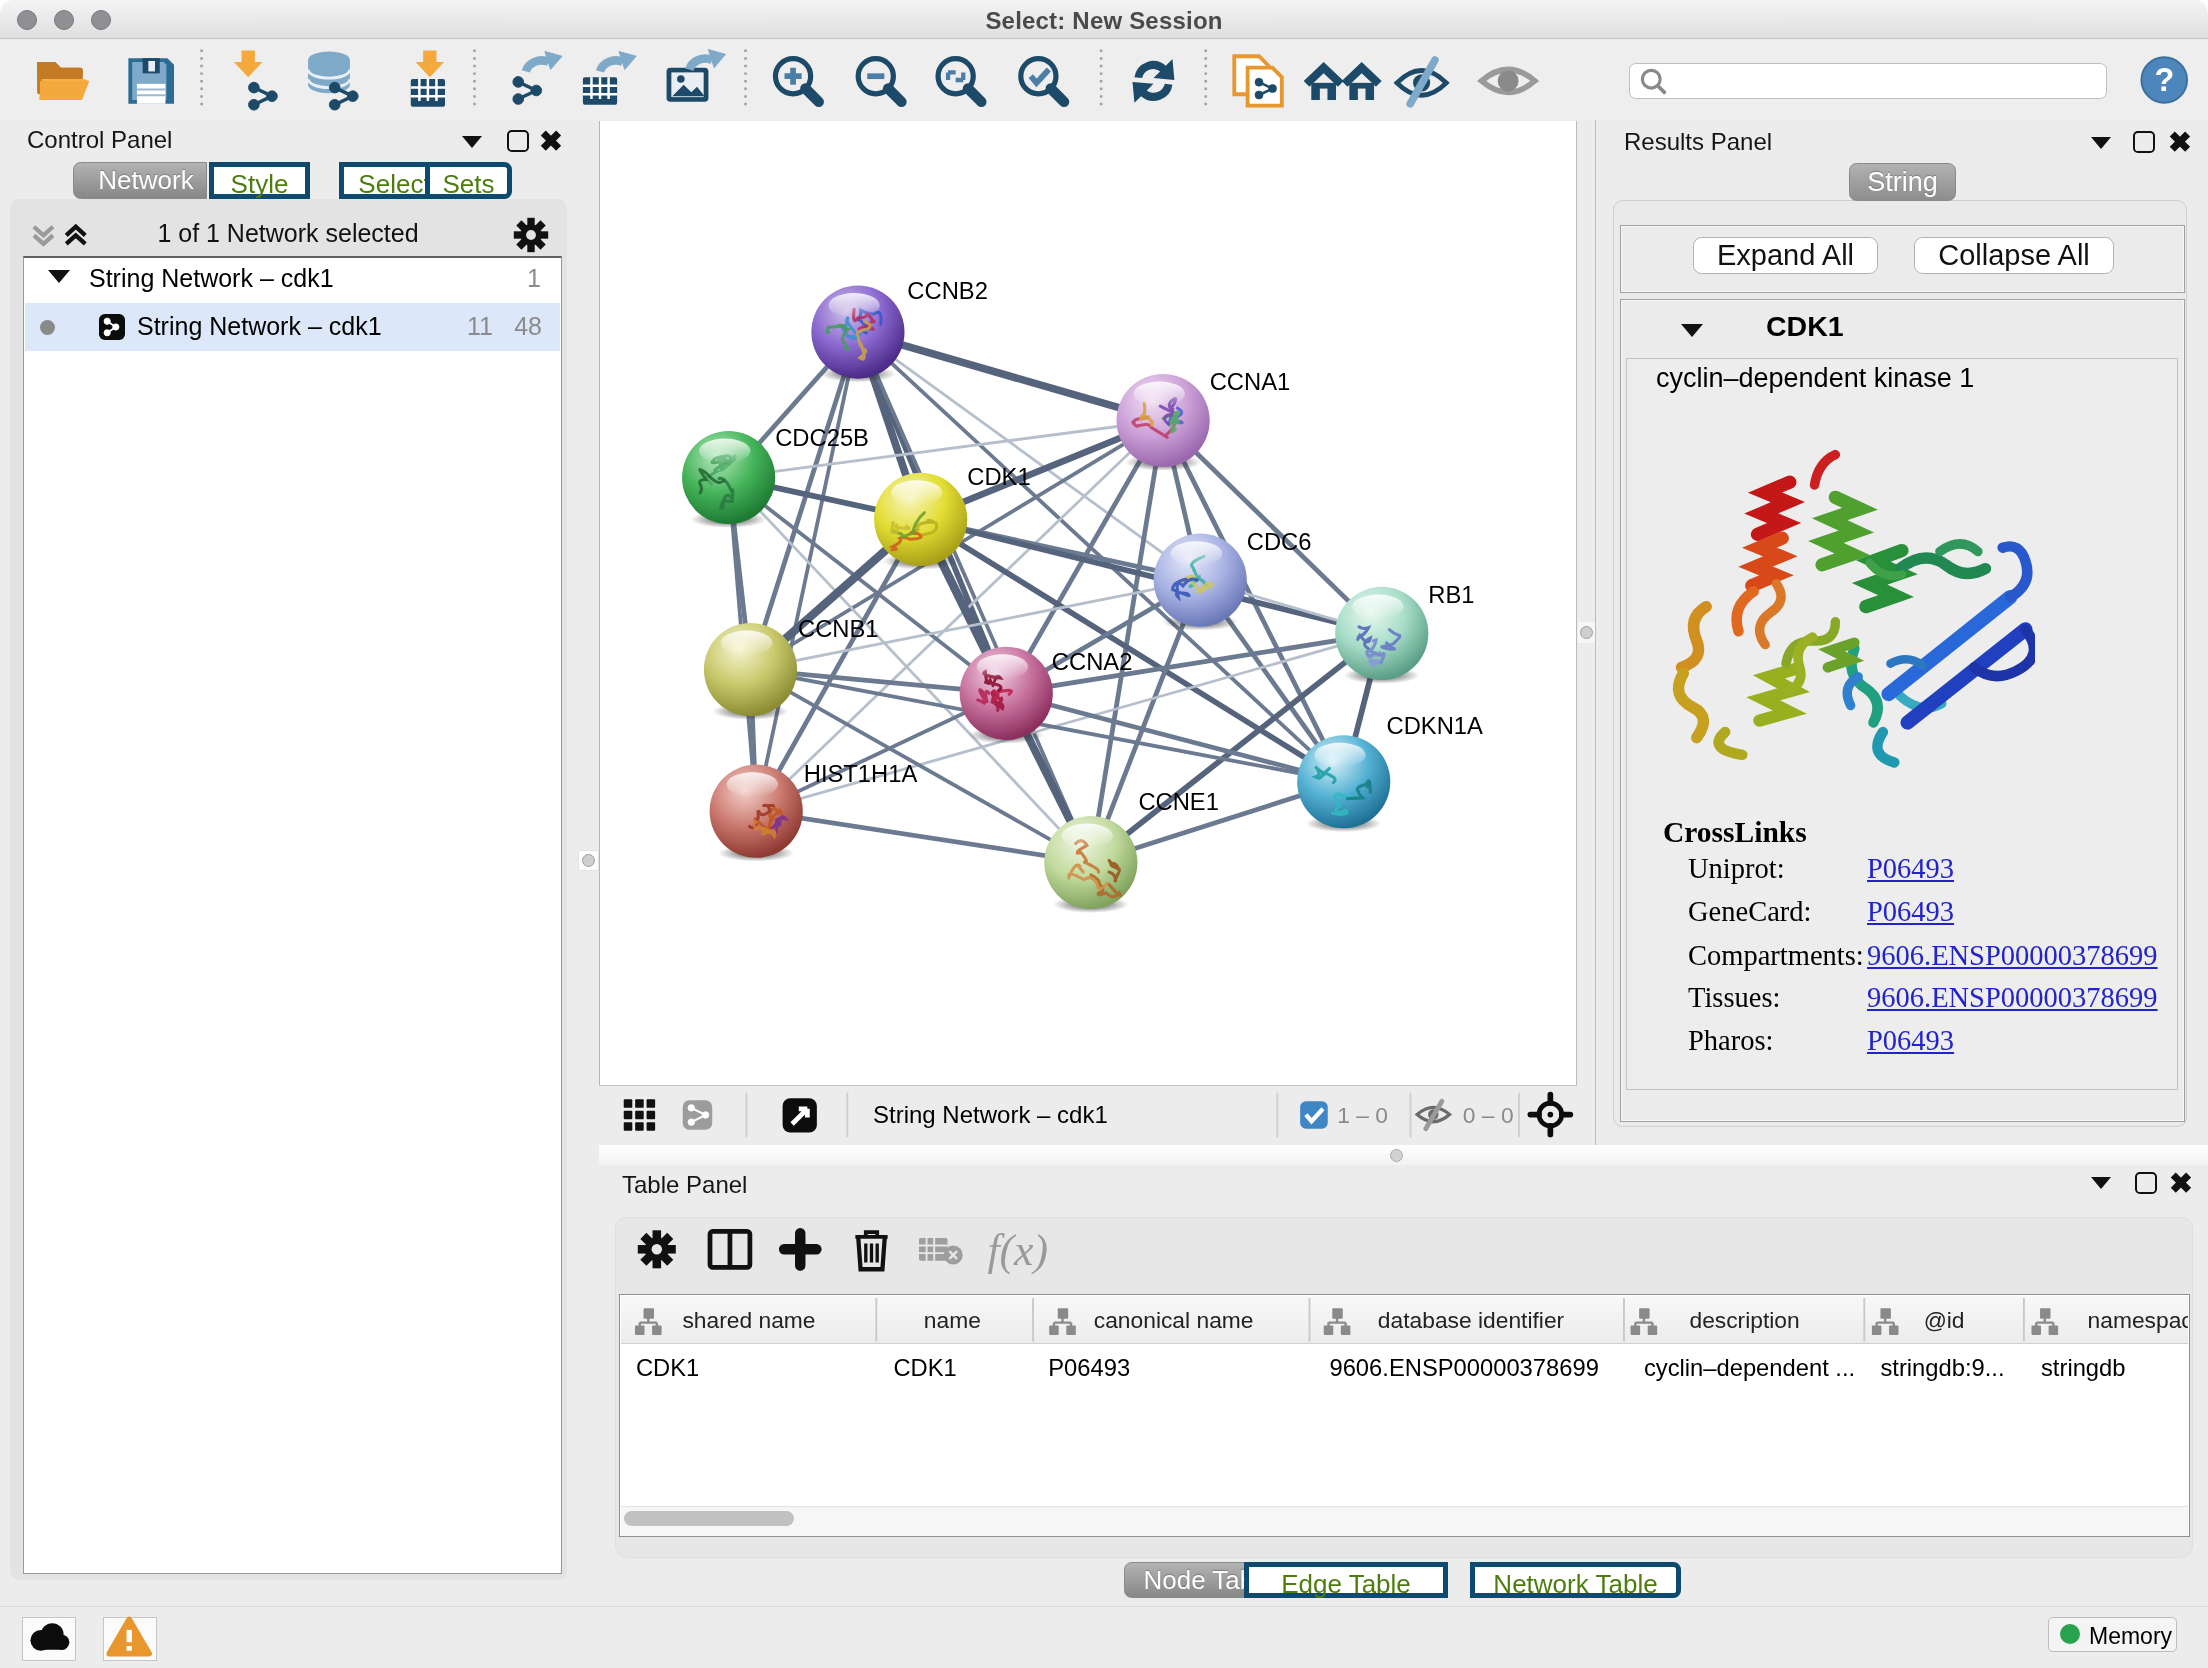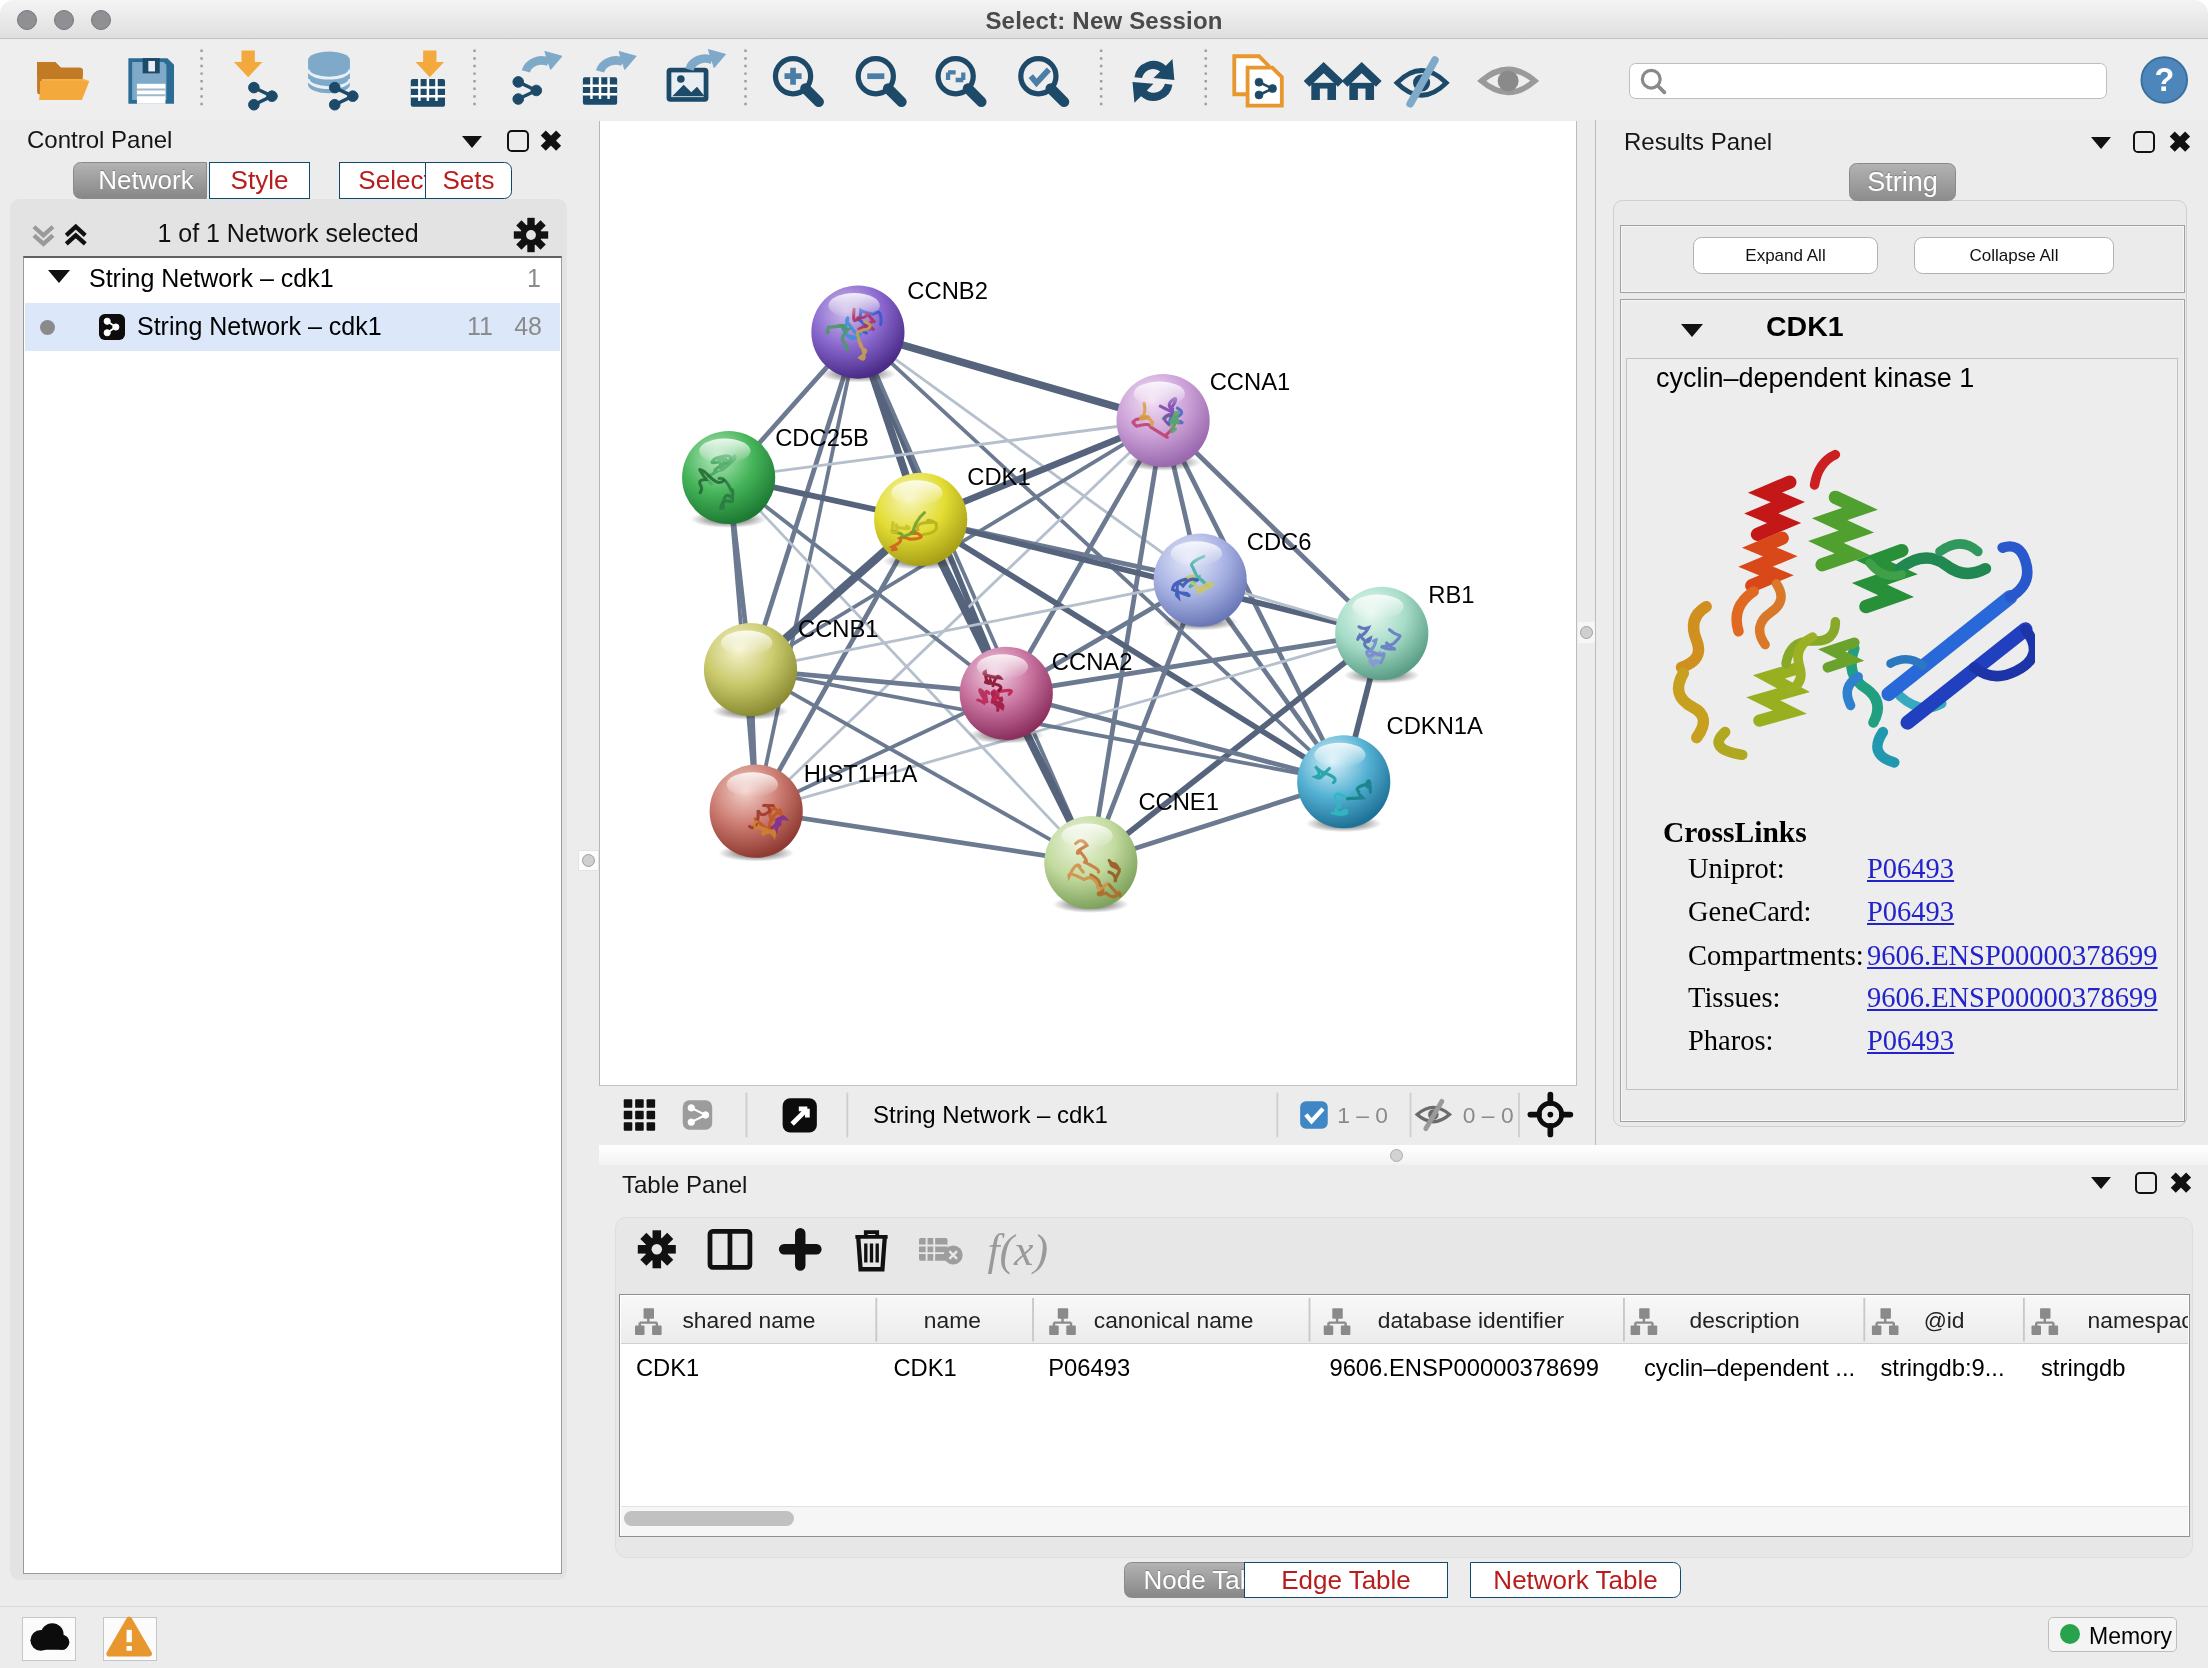--- a/index.html
+++ b/index.html
@@ -12,30 +12,30 @@
 #title{width:2208px;text-align:center;top:6.7px;font-size:24px;font-weight:bold;color:#4a4a4a;letter-spacing:0.2px;}
 
 #toolbar{left:0;top:40px;width:2208px;height:80px;background:#eeeeee;}
 #searchbox{left:1629px;top:63px;width:478px;height:36px;background:#fff;border:1.9px solid #bdbdbd;border-radius:6.7px;}
 
 .ptitle{font-size:24px;color:#151515;}
 .wctrl-tri{width:0;height:0;border-left:10.5px solid transparent;border-right:10.5px solid transparent;border-top:12.4px solid #111;}
 .wctrl-sq{width:22px;height:22px;border:2.9px solid #111;border-radius:4.8px;background:transparent;}
 .wctrl-x{font-size:28.5px;font-weight:bold;color:#111;line-height:22px;}
 
-.tab{position:absolute;height:37px;line-height:35px;text-align:center;font-size:26px;background:#fff;border:1px solid #0c4a6e;color:#b91c1c;}
+.tab{position:absolute;height:37px;line-height:35px;text-align:center;font-size:26px;background:#fff;border:5px solid #0c4a6e;color:#4d7c0f;}
 .tabsel{background:linear-gradient(#b3b3b3,#878787);color:#fff;border:1px solid #8a8a8a;text-shadow:0 -1px 1px rgba(0,0,0,.25);}
 
 #cp-sub{left:9.5px;top:199px;width:557px;height:1381px;background:#e3e3e3;border-radius:9.5px;}
 #cp-list{left:23px;top:256px;width:539px;height:1318px;background:#fff;border:1.9px solid #9a9a9a;border-top:2.9px solid #616161;}
 .gray{color:#8b8b8b;}
 
 #rp{left:1595px;top:120px;width:613px;height:1025px;background:#ececec;border-left:1px solid #bcbcbc;}
 .rbox{position:absolute;background:#ebebeb;border:1.9px solid #9da1a1;box-shadow:inset 0 0 0 1px #f6f6f6;}
-.btn{position:absolute;background:#fff;border:1px solid #b2b2b2;border-radius:8.6px;text-align:center;font-size:17px;color:#111;}
+.btn{position:absolute;background:#fff;border:1px solid #b2b2b2;border-radius:8.6px;text-align:center;font-size:29px;color:#111;}
 .serif{font-family:"Liberation Serif",serif;}
 a.lnk{color:#2323cc;text-decoration:underline;}
 
 #tp-sub{left:615px;top:1217px;width:1578px;height:341px;background:#e7e7e7;border-radius:11.4px;border:1px solid #dedede;}
 #tbl{left:619px;top:1294px;width:1571px;height:243px;background:#fff;border:1.9px solid #8f8f8f;}
 
 #statusbar{left:0;top:1606px;width:2208px;height:62px;background:#ececec;border-top:1.9px solid #d8d8d8;}
 .sqbtn{position:absolute;width:54px;height:44px;background:#fbfbfb;border:1.9px solid #c6c6c6;}
 </style>
 </head>

